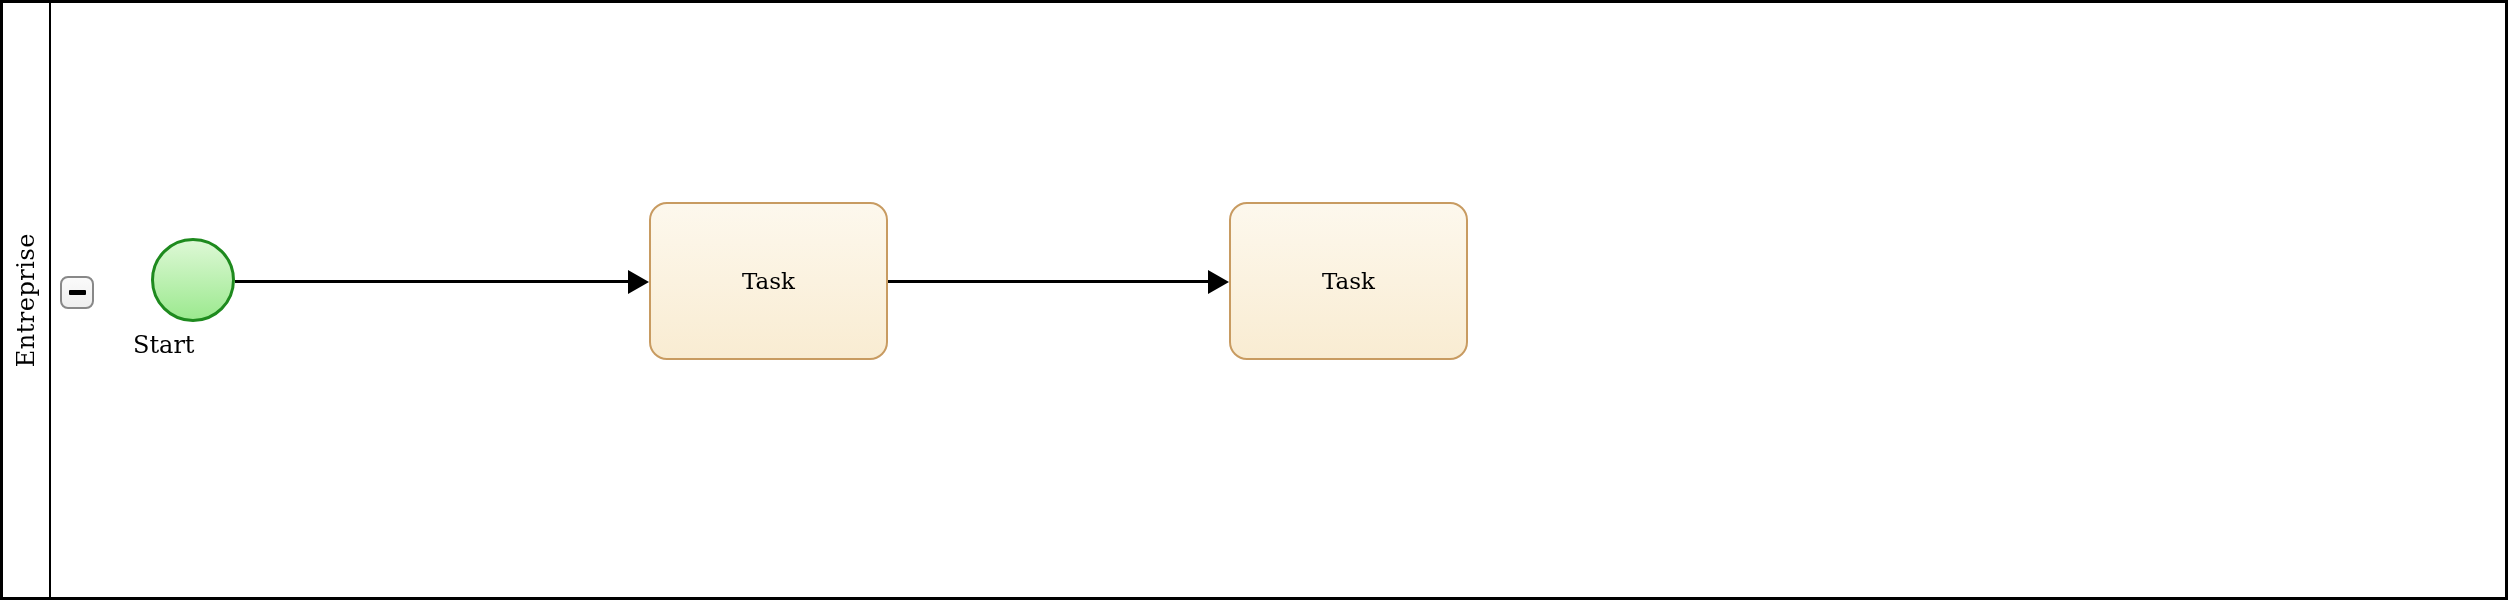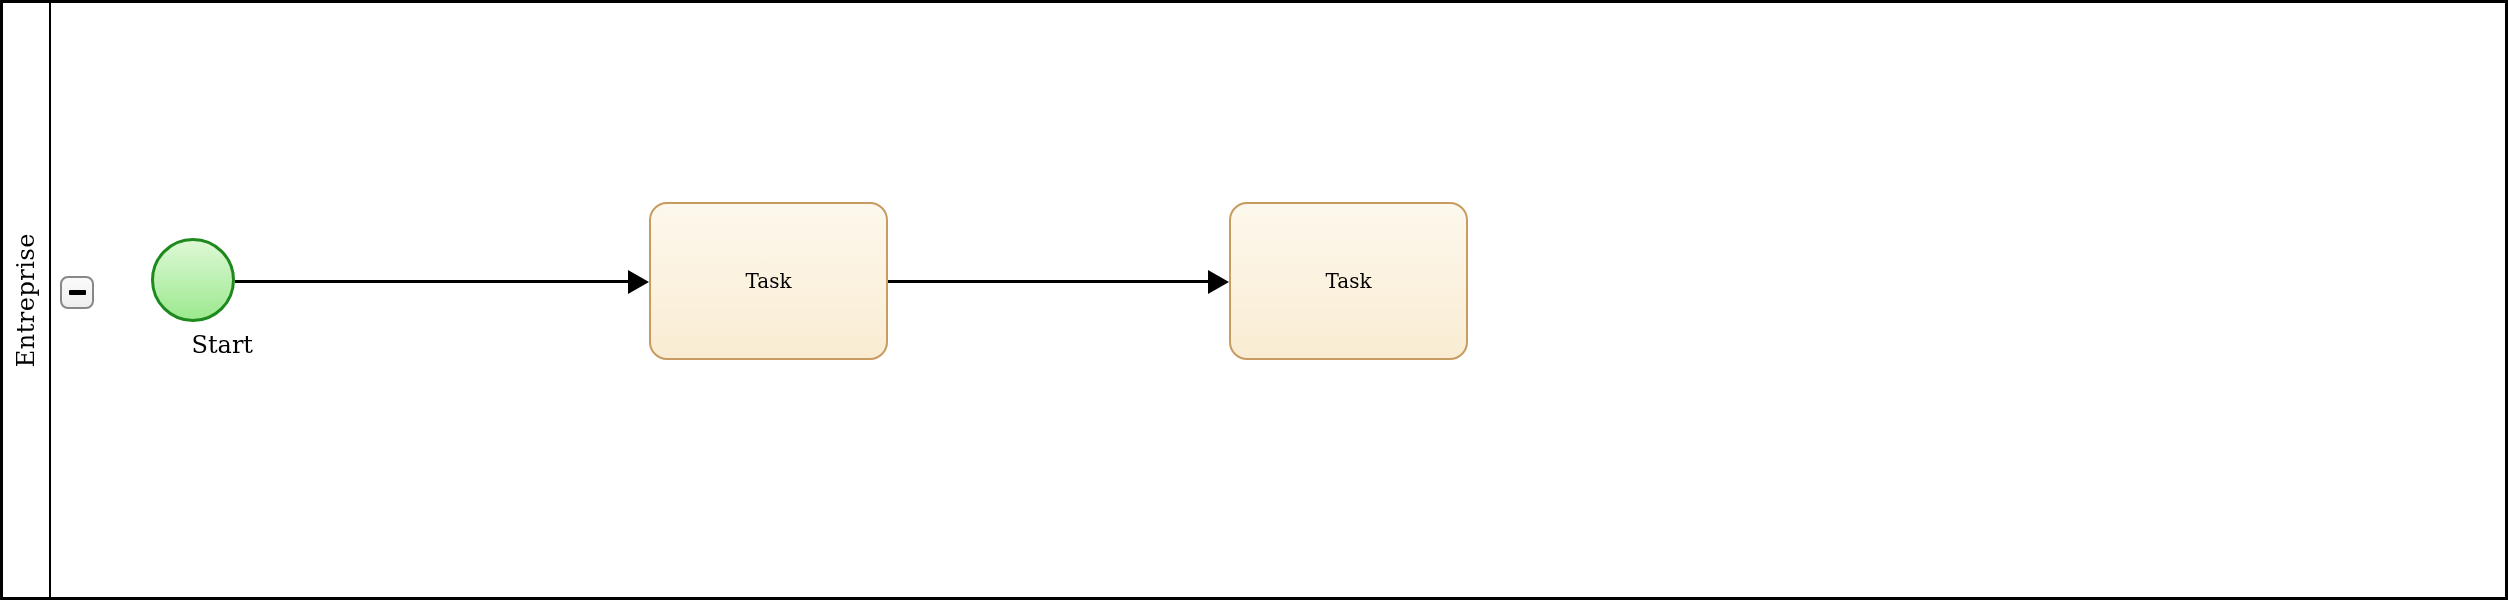--- a/index.html
+++ b/index.html
@@ -67,39 +67,39 @@
     left: 148px; top: 235px;
     width: 84px; height: 84px;
     border: 3px solid #1e8a1e;
     border-radius: 50%;
     background: linear-gradient(180deg, #ddf8d5 0%, #9ce98f 100%);
   }
   .start-label {
     position: absolute;
     left: 130px; top: 328px;
     width: 120px;
-    text-align: right;
+    text-align: left;
     font-size: 24px;
   }
 
   
   .task {
     position: absolute;
     top: 199px;
     width: 239px; height: 158px;
     border: 2px solid #c89b61;
     border-radius: 18px;
     background: linear-gradient(180deg, #fdf8ed 0%, #f9ecd2 100%);
     display: flex;
     align-items: center;
     justify-content: center;
   }
   .task-1 { left: 646px; }
   .task-2 { left: 1226px; }
-  .task-label { font-size: 20px; }
+  .task-label { font-size: 23px; }
 
   
   .flow-line {
     position: absolute;
     top: 277px;
     height: 3px;
     background: #000000;
   }
   .flow-1-line { left: 232px; width: 394px; }
   .flow-2-line { left: 885px; width: 320px; }

